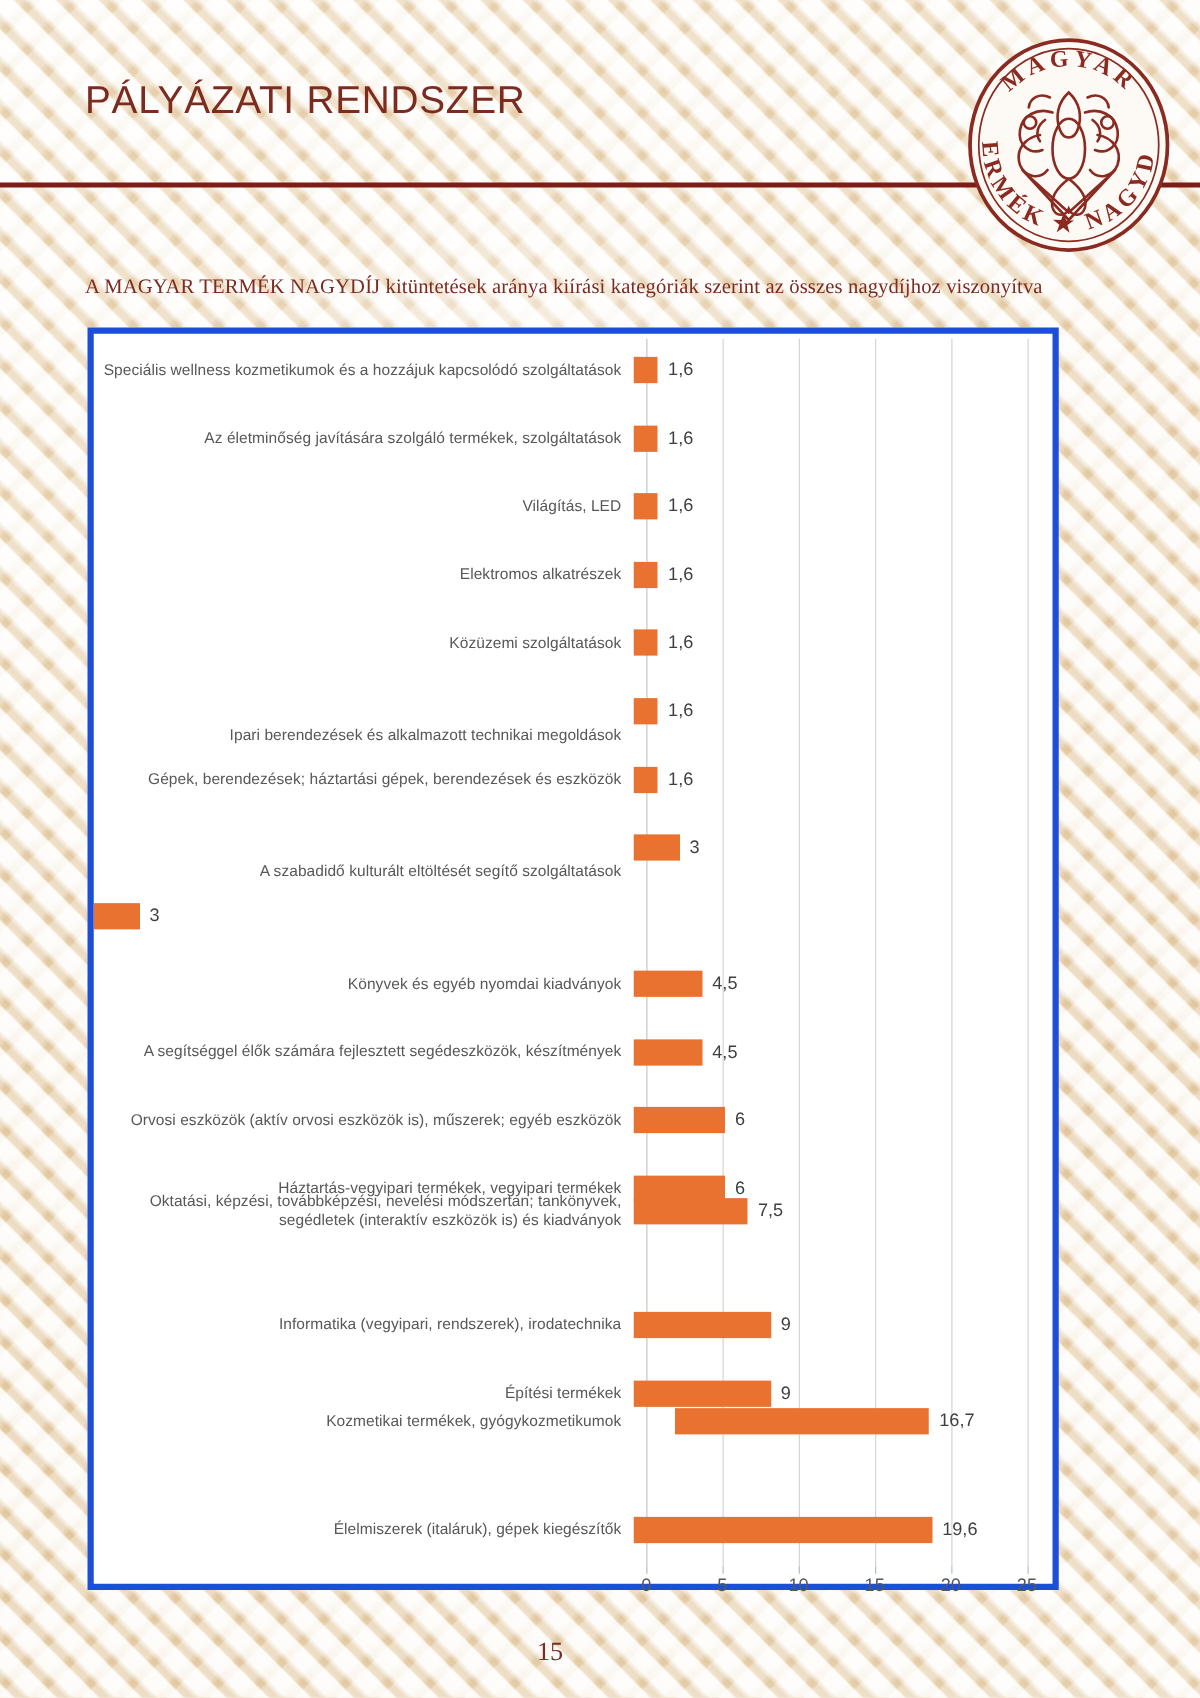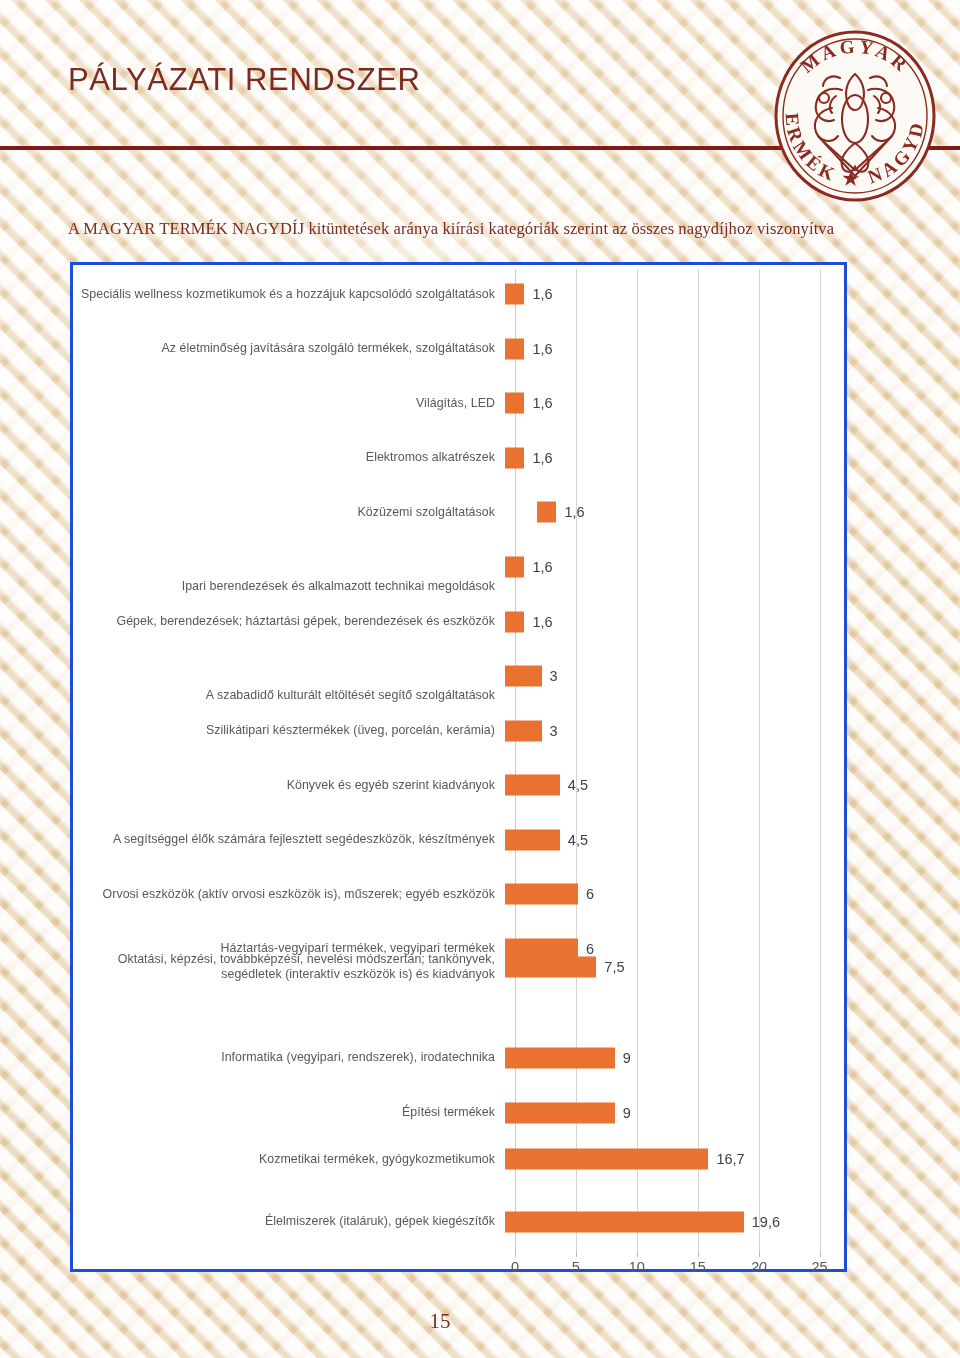--- a/index.html
+++ b/index.html
@@ -107,21 +107,21 @@
   }
 
   
   #chart-frame {
     position: absolute;
     left: 70px;
     top: 262px;
     width: 777px;
     height: 1010px;
     background: #ffffff;
-    border: 3px solid #1d4ed8;
+    border: 5px solid #1d4ed8;
     box-sizing: border-box;
     z-index: 3;
   }
   #chart-inner {
     position: absolute;
     inset: 0;
     padding: 8px 0 0 0;
   }
 
   
@@ -311,21 +311,21 @@
             <div class="row-value" style="left: 27.4909px;">1,6</div>
           </div>
         </div>
         <div class="chart-row" style="top: 163.667px; height: 54.5556px;">
           <div class="row-label">Elektromos alkatrészek</div>
           <div class="row-track">
             <div class="row-bar" style="width: 19.4909px; background: rgb(234, 114, 48);"></div>
             <div class="row-value" style="left: 27.4909px;">1,6</div>
           </div>
         </div>
-        <div class="chart-row" style="top: 218.222px; height: 54.5556px; gap: 32px;">
+        <div class="chart-row" style="top: 218.222px; height: 54.5556px;">
           <div class="row-label">Közüzemi szolgáltatások</div>
           <div class="row-track">
             <div class="row-bar" style="width: 19.4909px; background: rgb(234, 114, 48);"></div>
             <div class="row-value" style="left: 27.4909px;">1,6</div>
           </div>
         </div>
         <div class="chart-row" style="top: 272.778px; height: 54.5556px; align-items: flex-end;">
           <div class="row-label">Ipari berendezések és alkalmazott technikai megoldások</div>
           <div class="row-track">
             <div class="row-bar" style="width: 19.4909px; background: rgb(234, 114, 48);"></div>
@@ -340,28 +340,27 @@
           </div>
         </div>
         <div class="chart-row" style="top: 381.889px; height: 54.5556px; align-items: flex-end;">
           <div class="row-label">A szabadidő kulturált eltöltését segítő szolgáltatások</div>
           <div class="row-track">
             <div class="row-bar" style="width: 36.5455px; background: rgb(234, 114, 48);"></div>
             <div class="row-value" style="left: 44.5455px;">3</div>
           </div>
         </div>
         <div class="chart-row" style="top: 436.444px; height: 54.5556px;">
-          <div class="row-label">Szilikátipari késztermékek (üveg, porcelán, kerámia)</div>
           <div class="row-track">
             <div class="row-bar" style="width: 36.5455px; background: rgb(234, 114, 48);"></div>
             <div class="row-value" style="left: 44.5455px;">3</div>
           </div>
         </div>
         <div class="chart-row" style="top: 491px; height: 54.5556px;">
-          <div class="row-label">Könyvek és egyéb szerint kiadványok</div>
+          <div class="row-label">Könyvek és egyéb nyomdai kiadványok</div>
           <div class="row-track">
             <div class="row-bar" style="width: 54.8182px; background: rgb(234, 114, 48);"></div>
             <div class="row-value" style="left: 62.8182px;">4,5</div>
           </div>
         </div>
         <div class="chart-row" style="top: 545.556px; height: 54.5556px;">
           <div class="row-label">A segítséggel élők számára fejlesztett segédeszközök, készítmények</div>
           <div class="row-track">
             <div class="row-bar" style="width: 54.8182px; background: rgb(234, 114, 48);"></div>
             <div class="row-value" style="left: 62.8182px;">4,5</div>
@@ -395,21 +394,21 @@
             <div class="row-value" style="left: 117.636px;">9</div>
           </div>
         </div>
         <div class="chart-row" style="top: 818.333px; height: 54.5556px;">
           <div class="row-label">Építési termékek</div>
           <div class="row-track">
             <div class="row-bar" style="width: 109.636px; background: rgb(234, 114, 48);"></div>
             <div class="row-value" style="left: 117.636px;">9</div>
           </div>
         </div>
-        <div class="chart-row" style="top: 865px; height: 54.5556px;">
+        <div class="chart-row" style="top: 841px; height: 54.5556px; gap: 33px;">
           <div class="row-label">Kozmetikai termékek, gyógykozmetikumok</div>
           <div class="row-track">
             <div class="row-bar" style="width: 203.436px; background: rgb(234, 114, 48);"></div>
             <div class="row-value" style="left: 211.436px;">16,7</div>
           </div>
         </div>
         <div class="chart-row" style="top: 927.444px; height: 54.5556px;">
           <div class="row-label">Élelmiszerek (italáruk), gépek kiegészítők</div>
           <div class="row-track">
             <div class="row-bar" style="width: 238.764px; background: rgb(234, 114, 48);"></div>
@@ -420,20 +419,20 @@
     <div id="x-axis">
         <div class="tick-mark" style="left: 0px;"></div>
         <div class="tick-label" style="left: 0px;">0</div>
         <div class="tick-mark" style="left: 60.9091px;"></div>
         <div class="tick-label" style="left: 60.9091px;">5</div>
         <div class="tick-mark" style="left: 121.818px;"></div>
         <div class="tick-label" style="left: 121.818px; text-align: center;">10</div>
         <div class="tick-mark" style="left: 182.727px;"></div>
         <div class="tick-label" style="left: 182.727px;">15</div>
         <div class="tick-mark" style="left: 243.636px;"></div>
-        <div class="tick-label" style="left: 243.636px; font-style: italic;">20</div>
+        <div class="tick-label" style="left: 243.636px;">20</div>
         <div class="tick-mark" style="left: 304.545px;"></div>
         <div class="tick-label" style="left: 304.545px;">25</div>
       </div>
   </div>
 </div>
 
 <div id="page-number">15</div>
 
 </body></html>

